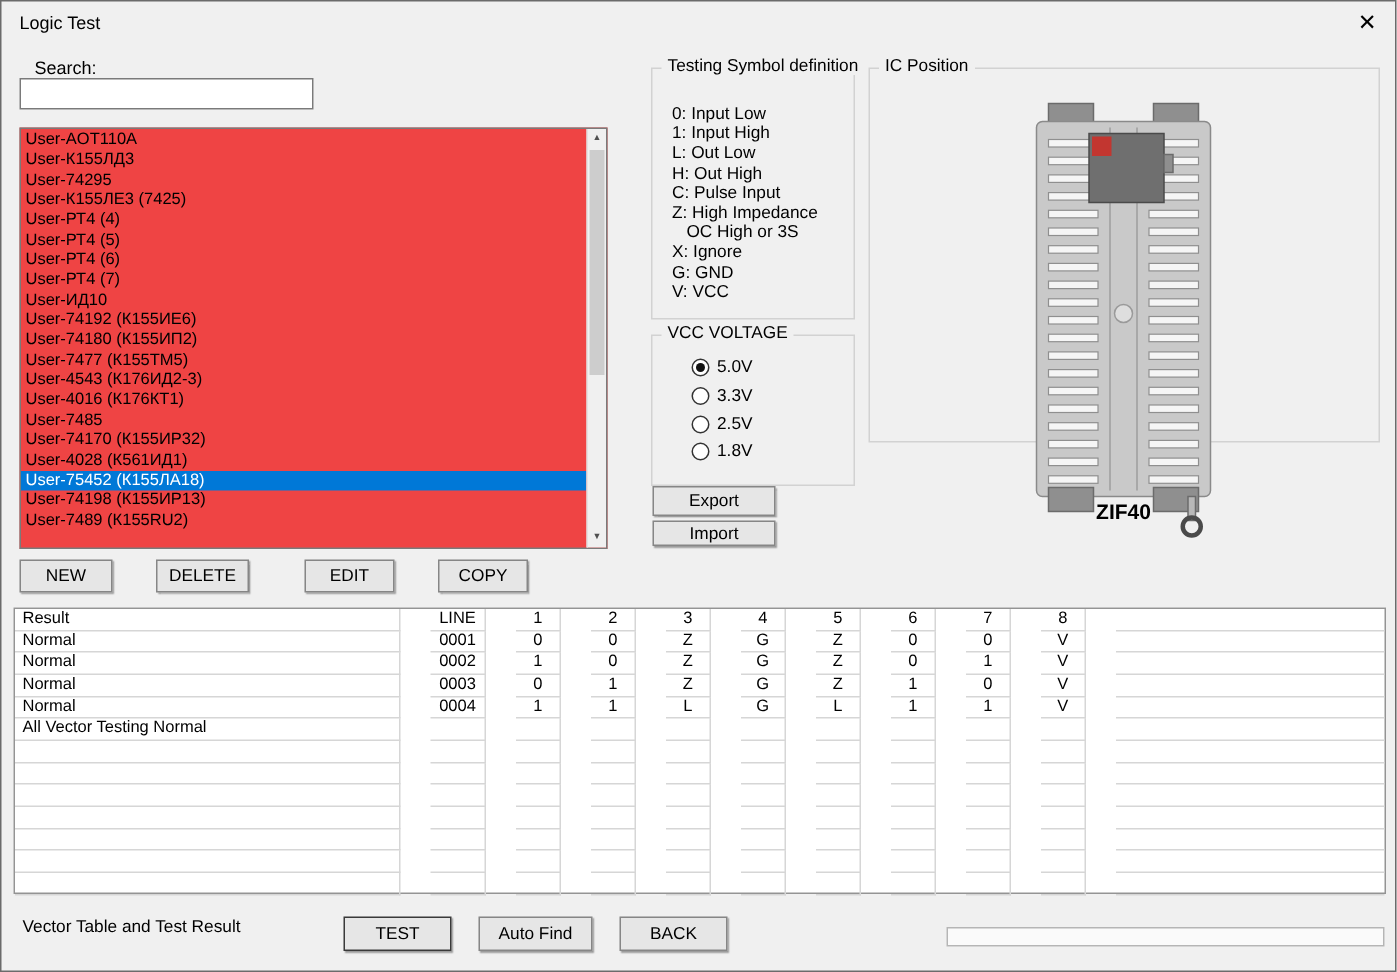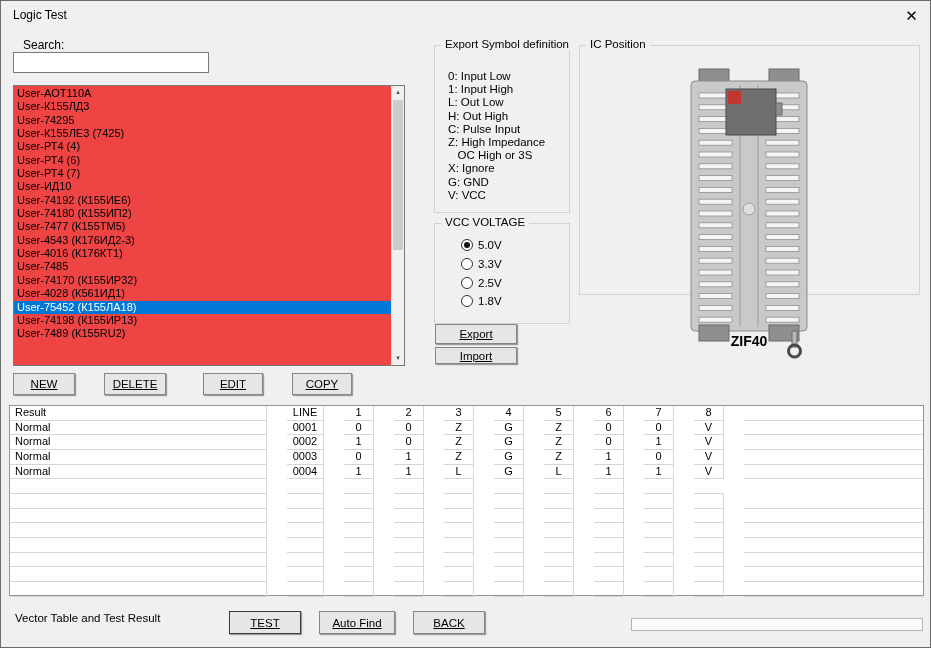--- a/index.html
+++ b/index.html
@@ -16,21 +16,21 @@
   .listbox { position:absolute; left:12px; top:84px; width:392px; height:281px; border:1px solid #7a7a7a; background:#ef4444; }
   .list-items { position:absolute; left:0; top:1px; right:13px; bottom:1px; overflow:hidden; }
   .list-item { height:13.35px; line-height:13.35px; padding-left:3px; font-size:11px; white-space:nowrap; cursor:default; }
   .list-item.selected { background:#0078d7; color:#fff; }
   .vscroll { position:absolute; top:0; right:0; bottom:0; width:13px; background:#f0f0f0; border-left:1px solid #e2e2e2; }
   .sc-arrow { position:absolute; left:0; width:12px; height:13px; font-size:6px; line-height:13px; text-align:center; color:#505050; cursor:pointer; }
   .sc-arrow.up { top:0; }
   .sc-arrow.down { bottom:0; }
   .sc-thumb { position:absolute; left:1px; top:14px; width:10px; height:150px; background:#cdcdcd; }
 
-  .btn { position:absolute; display:flex; align-items:center; justify-content:center; background:#e6e6e6; border:1px solid #868686; box-shadow:1px 1px 1px rgba(0,0,0,.35); font-size:11.5px; font-family:inherit; cursor:pointer; white-space:nowrap;text-decoration:underline; }
+  .btn { position:absolute; display:flex; align-items:center; justify-content:center; background:#e6e6e6; border:1px solid #868686; box-shadow:1px 1px 1px rgba(0,0,0,.35); font-size:11.5px; font-family:inherit; cursor:pointer; white-space:nowrap; }
   .btn-new    { left:12px;  top:372px; width:62px; height:22px; }
   .btn-delete { left:103px; top:372px; width:62px; height:22px; }
   .btn-edit   { left:202px; top:372px; width:60px; height:22px; }
   .btn-copy   { left:291px; top:372px; width:60px; height:22px; }
   .btn-export { left:434px; top:323px; width:82px; height:20px; }
   .btn-import { left:434px; top:346px; width:82px; height:17px; }
   .btn-test   { left:228px; top:610px; width:72px; height:23px; border:1px solid #3a3a3a; }
   .btn-autofind { left:318px; top:610px; width:76px; height:23px; }
   .btn-back   { left:412px; top:610px; width:72px; height:23px; }
 
@@ -72,20 +72,21 @@
   <div class="search-label">Search:</div>
   <input class="search-input" value="" style="">
 
   <div class="listbox">
     <div class="list-items">
         <div class="list-item">User-AOT110A</div>
         <div class="list-item">User-К155ЛД3</div>
         <div class="list-item">User-74295</div>
         <div class="list-item">User-К155ЛЕ3 (7425)</div>
         <div class="list-item">User-РТ4 (4)</div>
+        <div class="list-item">User-РТ4 (5)</div>
         <div class="list-item">User-РТ4 (6)</div>
         <div class="list-item">User-РТ4 (7)</div>
         <div class="list-item">User-ИД10</div>
         <div class="list-item">User-74192 (К155ИЕ6)</div>
         <div class="list-item">User-74180 (К155ИП2)</div>
         <div class="list-item">User-7477 (К155ТМ5)</div>
         <div class="list-item">User-4543 (К176ИД2-3)</div>
         <div class="list-item">User-4016 (К176КТ1)</div>
         <div class="list-item">User-7485</div>
         <div class="list-item">User-74170 (К155ИР32)</div>
@@ -100,21 +101,21 @@
       <div class="sc-arrow down">▼</div>
     </div>
   </div>
 
   <div class="btn btn-new">NEW</div>
   <div class="btn btn-delete">DELETE</div>
   <div class="btn btn-edit">EDIT</div>
   <div class="btn btn-copy">COPY</div>
 
   <div class="groupbox gb-vector">
-    <div class="gb-title">Export Symbol definition</div>
+    <div class="gb-title">Testing Symbol definition</div>
     <div class="vs-lines">
         <div class="vs-line">0: Input Low</div>
         <div class="vs-line">1: Input High</div>
         <div class="vs-line">L: Out Low</div>
         <div class="vs-line">H: Out High</div>
         <div class="vs-line">C: Pulse Input</div>
         <div class="vs-line">Z: High Impedance</div>
         <div class="vs-line">   OC High or 3S</div>
         <div class="vs-line">X: Ignore</div>
         <div class="vs-line">G: GND</div>
@@ -286,20 +287,21 @@
           <div class="t-cell center">1</div>
           <div class="t-cell center">L</div>
           <div class="t-cell center">G</div>
           <div class="t-cell center">L</div>
           <div class="t-cell center">1</div>
           <div class="t-cell center">1</div>
           <div class="t-cell center">V</div>
           <div class="t-cell filler"></div>
         </div>
         <div class="t-row">
+          <div class="t-cell left">All Vector Testing Normal</div>
           <div class="t-cell center"></div>
           <div class="t-cell center"></div>
           <div class="t-cell center"></div>
           <div class="t-cell center"></div>
           <div class="t-cell center"></div>
           <div class="t-cell center"></div>
           <div class="t-cell center"></div>
           <div class="t-cell center"></div>
           <div class="t-cell center"></div>
           <div class="t-cell filler"></div>

